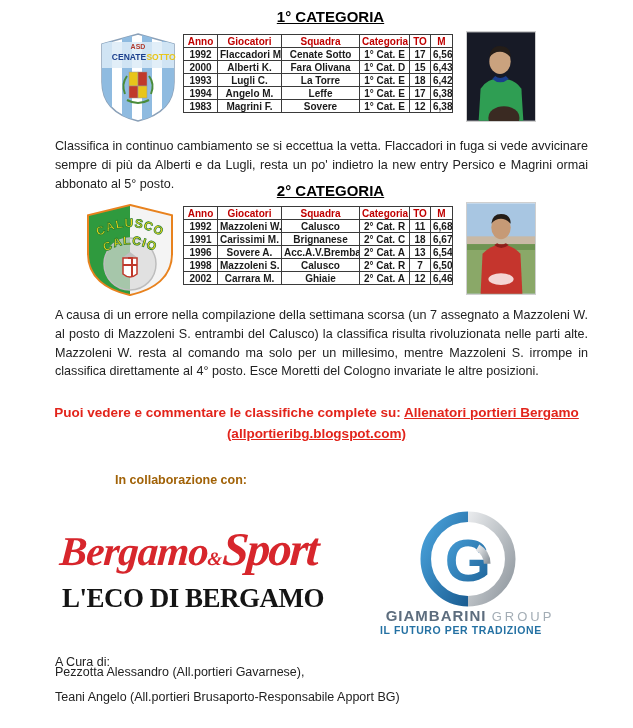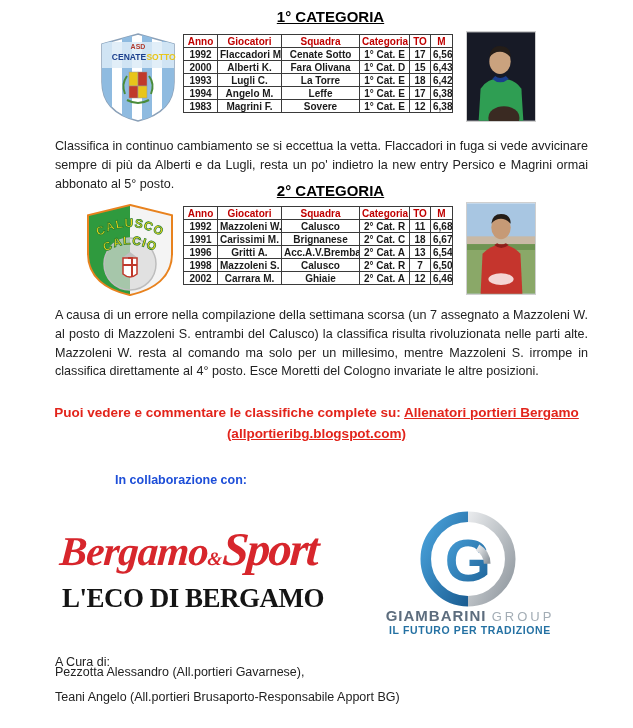--- a/index.html
+++ b/index.html
@@ -18,42 +18,42 @@
   .rank-table th { color:#C00000; }
   .rank-table td { color:#1a1a1a; }
 
   .para { position:absolute; left:55px; width:533px; font-size:12.6px;
           line-height:18.8px; text-align:justify; color:#222; }
 
   .cta { position:absolute; top:402px; left:0; width:100%; text-align:center;
          font-weight:bold; font-size:13.5px; line-height:21px; color:#E2241B; }
   .cta .u { text-decoration:underline; }
 
-  .foot-h { position:absolute; top:473px; font-size:12.5px; font-weight:bold; color:#1d4ed8;
+  .foot-h { position:absolute; top:473px; font-size:12.5px; font-weight:bold; color:#a16207;
             width:250px; text-align:center; }
 
   .club-logo, .player-photo, .gg-circle { position:absolute; }
   .player-photo { border:1px solid #cfcfcf; }
 
   .bs-logo { position:absolute; left:60px; top:522px; width:275px; height:60px;
              color:#D7262C; font-family:"Liberation Serif", serif; font-style:italic;
              font-weight:bold; white-space:nowrap; transform:skewX(-4deg); }
   .bs-w1 { font-size:41px; letter-spacing:-1px; }
   .bs-amp { font-size:19px; }
   .bs-w2 { font-size:47px; letter-spacing:-2px; }
 
   .eco-logo { position:absolute; left:62px; top:583px; font-family:"Liberation Serif", serif;
               font-weight:bold; font-size:27px; color:#141414; letter-spacing:-0.5px;
               white-space:nowrap; }
 
   .gg-name { position:absolute; top:607px; left:345px; width:250px; text-align:center;
              font-size:15px; font-weight:bold; color:#5d6d7e; letter-spacing:1px;
              white-space:nowrap; }
   .gg-name .light { color:#a3adb5; font-weight:normal; letter-spacing:3px; font-size:13px; }
-  .gg-tag { position:absolute; top:624px; left:345px; width:250px; text-align:center;
+  .gg-tag { position:absolute; top:624px; left:336px; width:250px; text-align:center;
             font-size:10.5px; font-weight:bold; color:#2471A3; letter-spacing:0.6px;
             white-space:nowrap; }
 
   .credits-h { position:absolute; left:55px; top:641px; font-size:12.5px; color:#222;margin-top:14px; }
   .credit { position:absolute; left:55px; font-size:12.5px; color:#222; white-space:nowrap; }
 </style>
 </head>
 <body>
 
 <div class="page">
@@ -223,21 +223,21 @@
         <tr>
           <td>1991</td>
           <td>Carissimi M.</td>
           <td>Brignanese</td>
           <td>2° Cat. C</td>
           <td>18</td>
           <td>6,67</td>
         </tr>
         <tr>
           <td>1996</td>
-          <td>Gritti A.</td>
+          <td>Sovere A.</td>
           <td>Acc.A.V.Brembana</td>
           <td>2° Cat. A</td>
           <td>13</td>
           <td>6,54</td>
         </tr>
         <tr>
           <td>1998</td>
           <td>Mazzoleni S.</td>
           <td>Calusco</td>
           <td>2° Cat. R</td>

